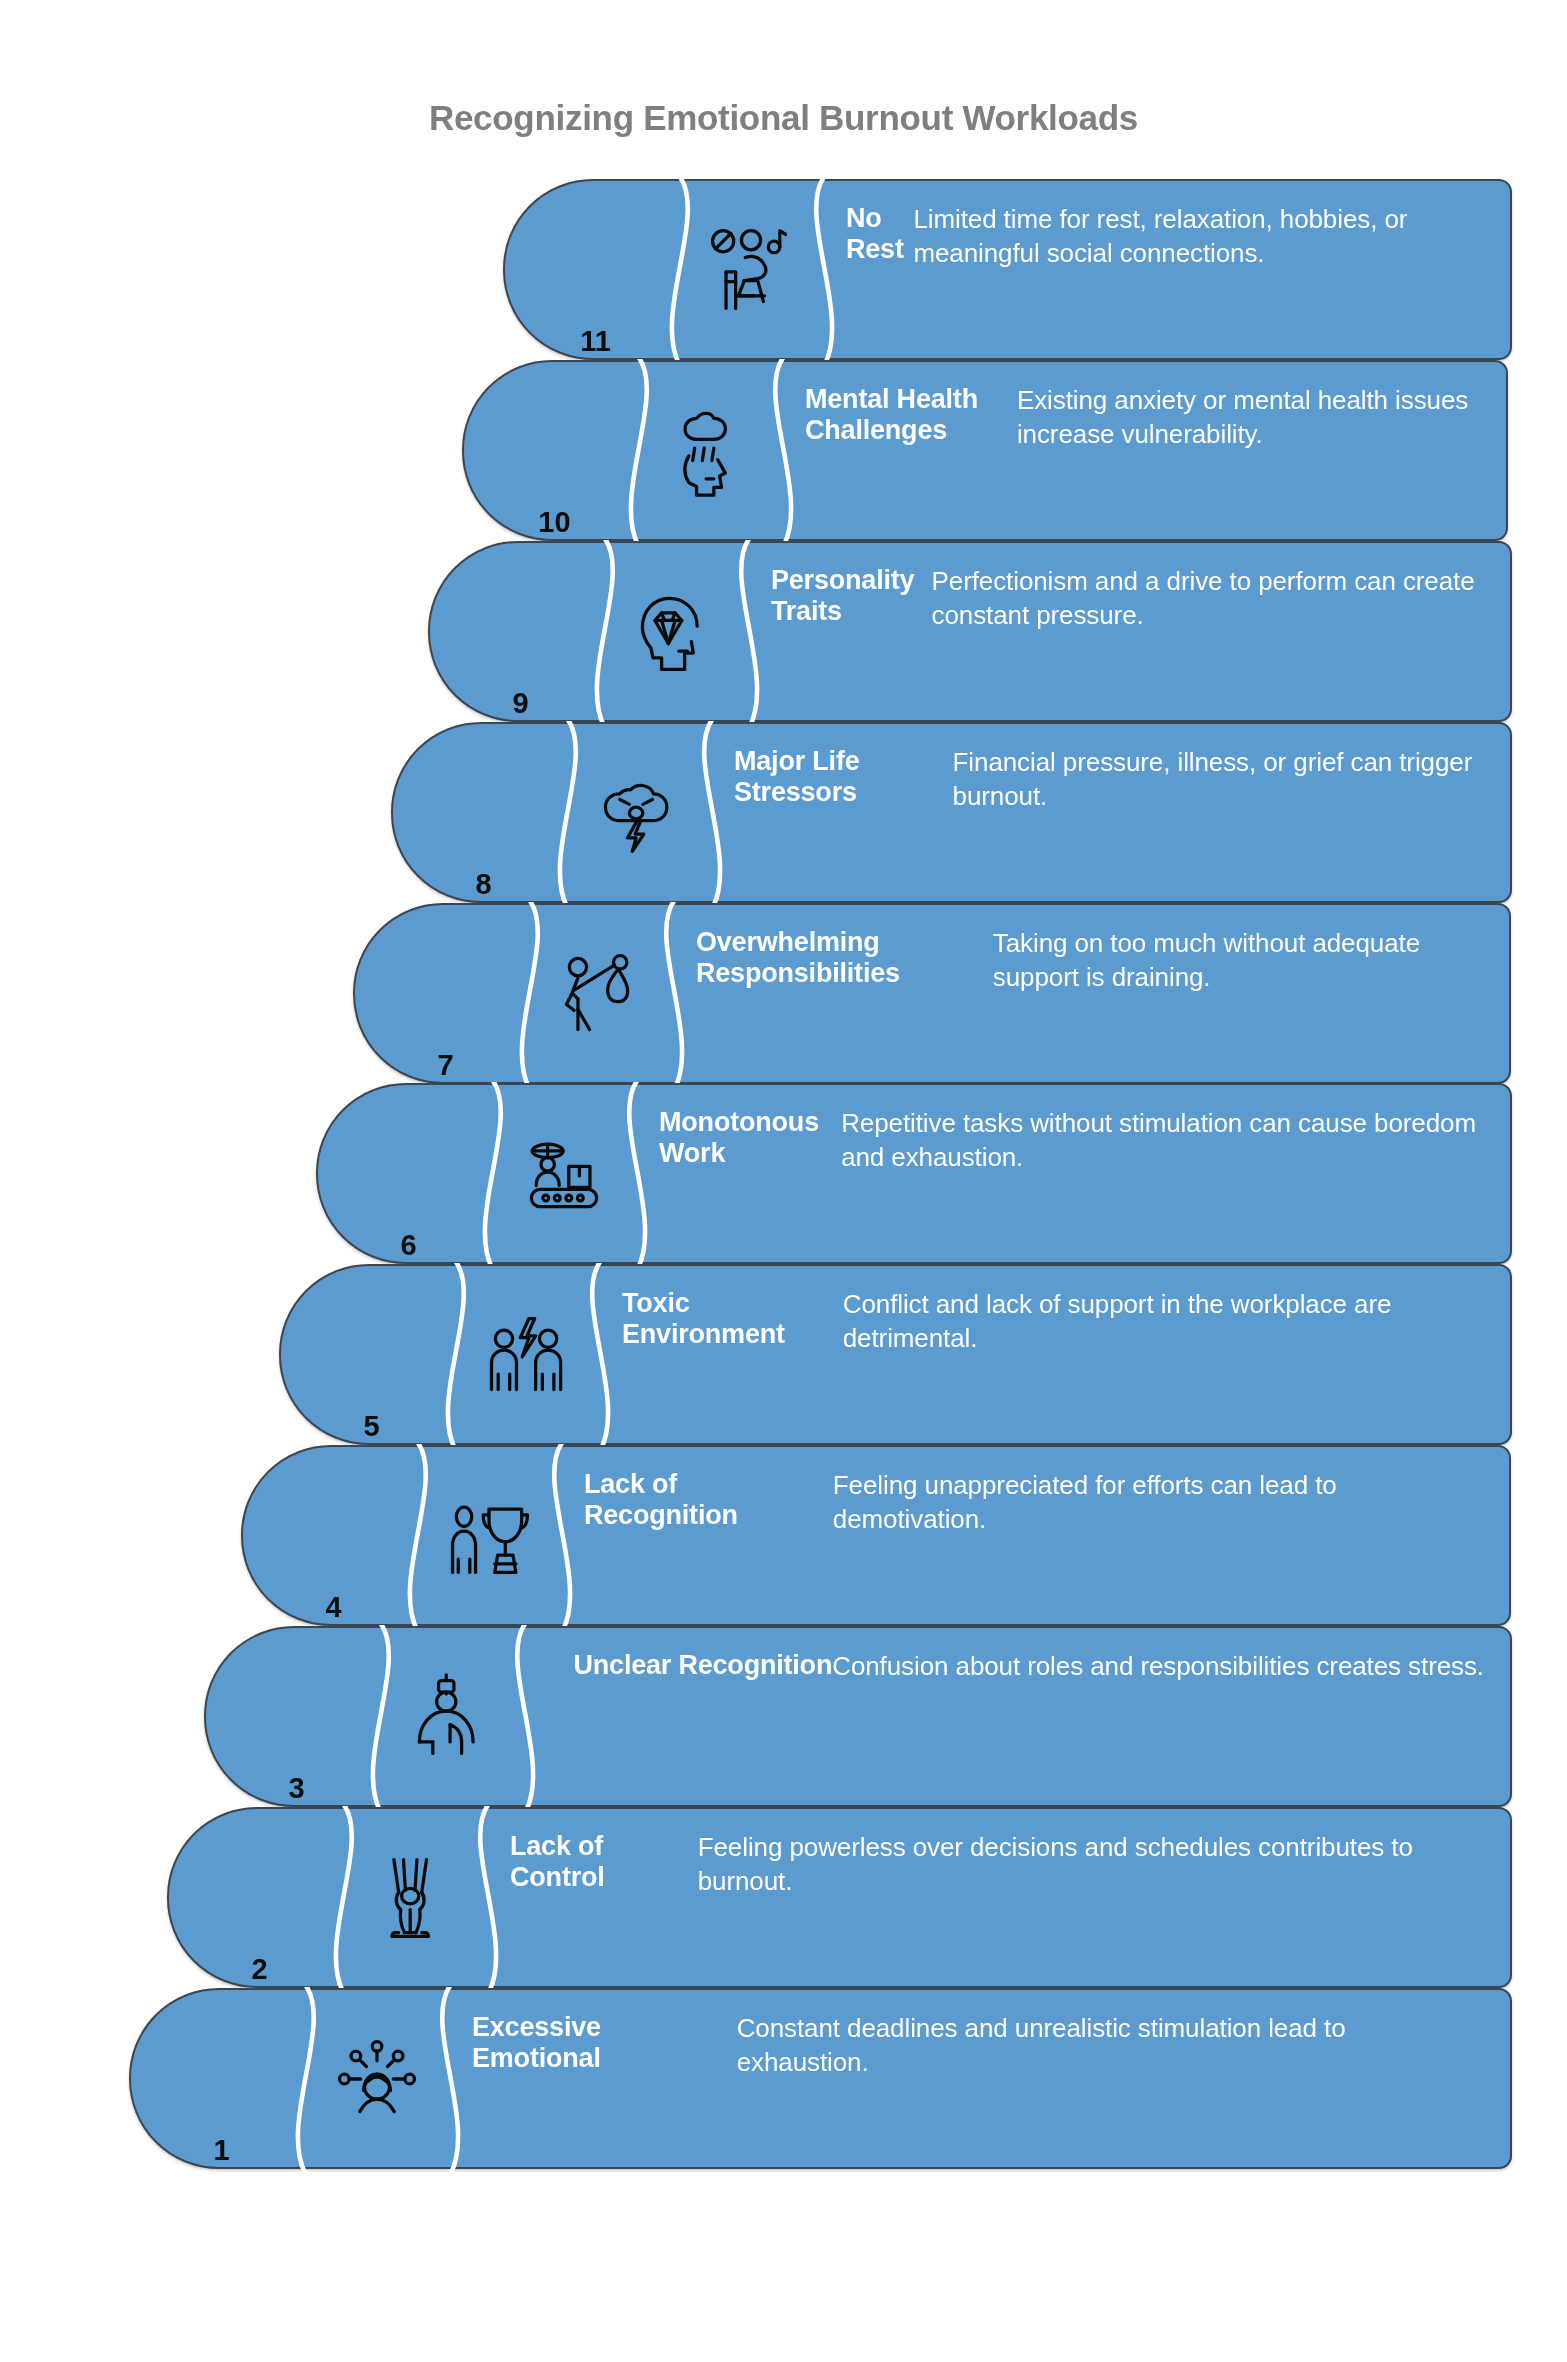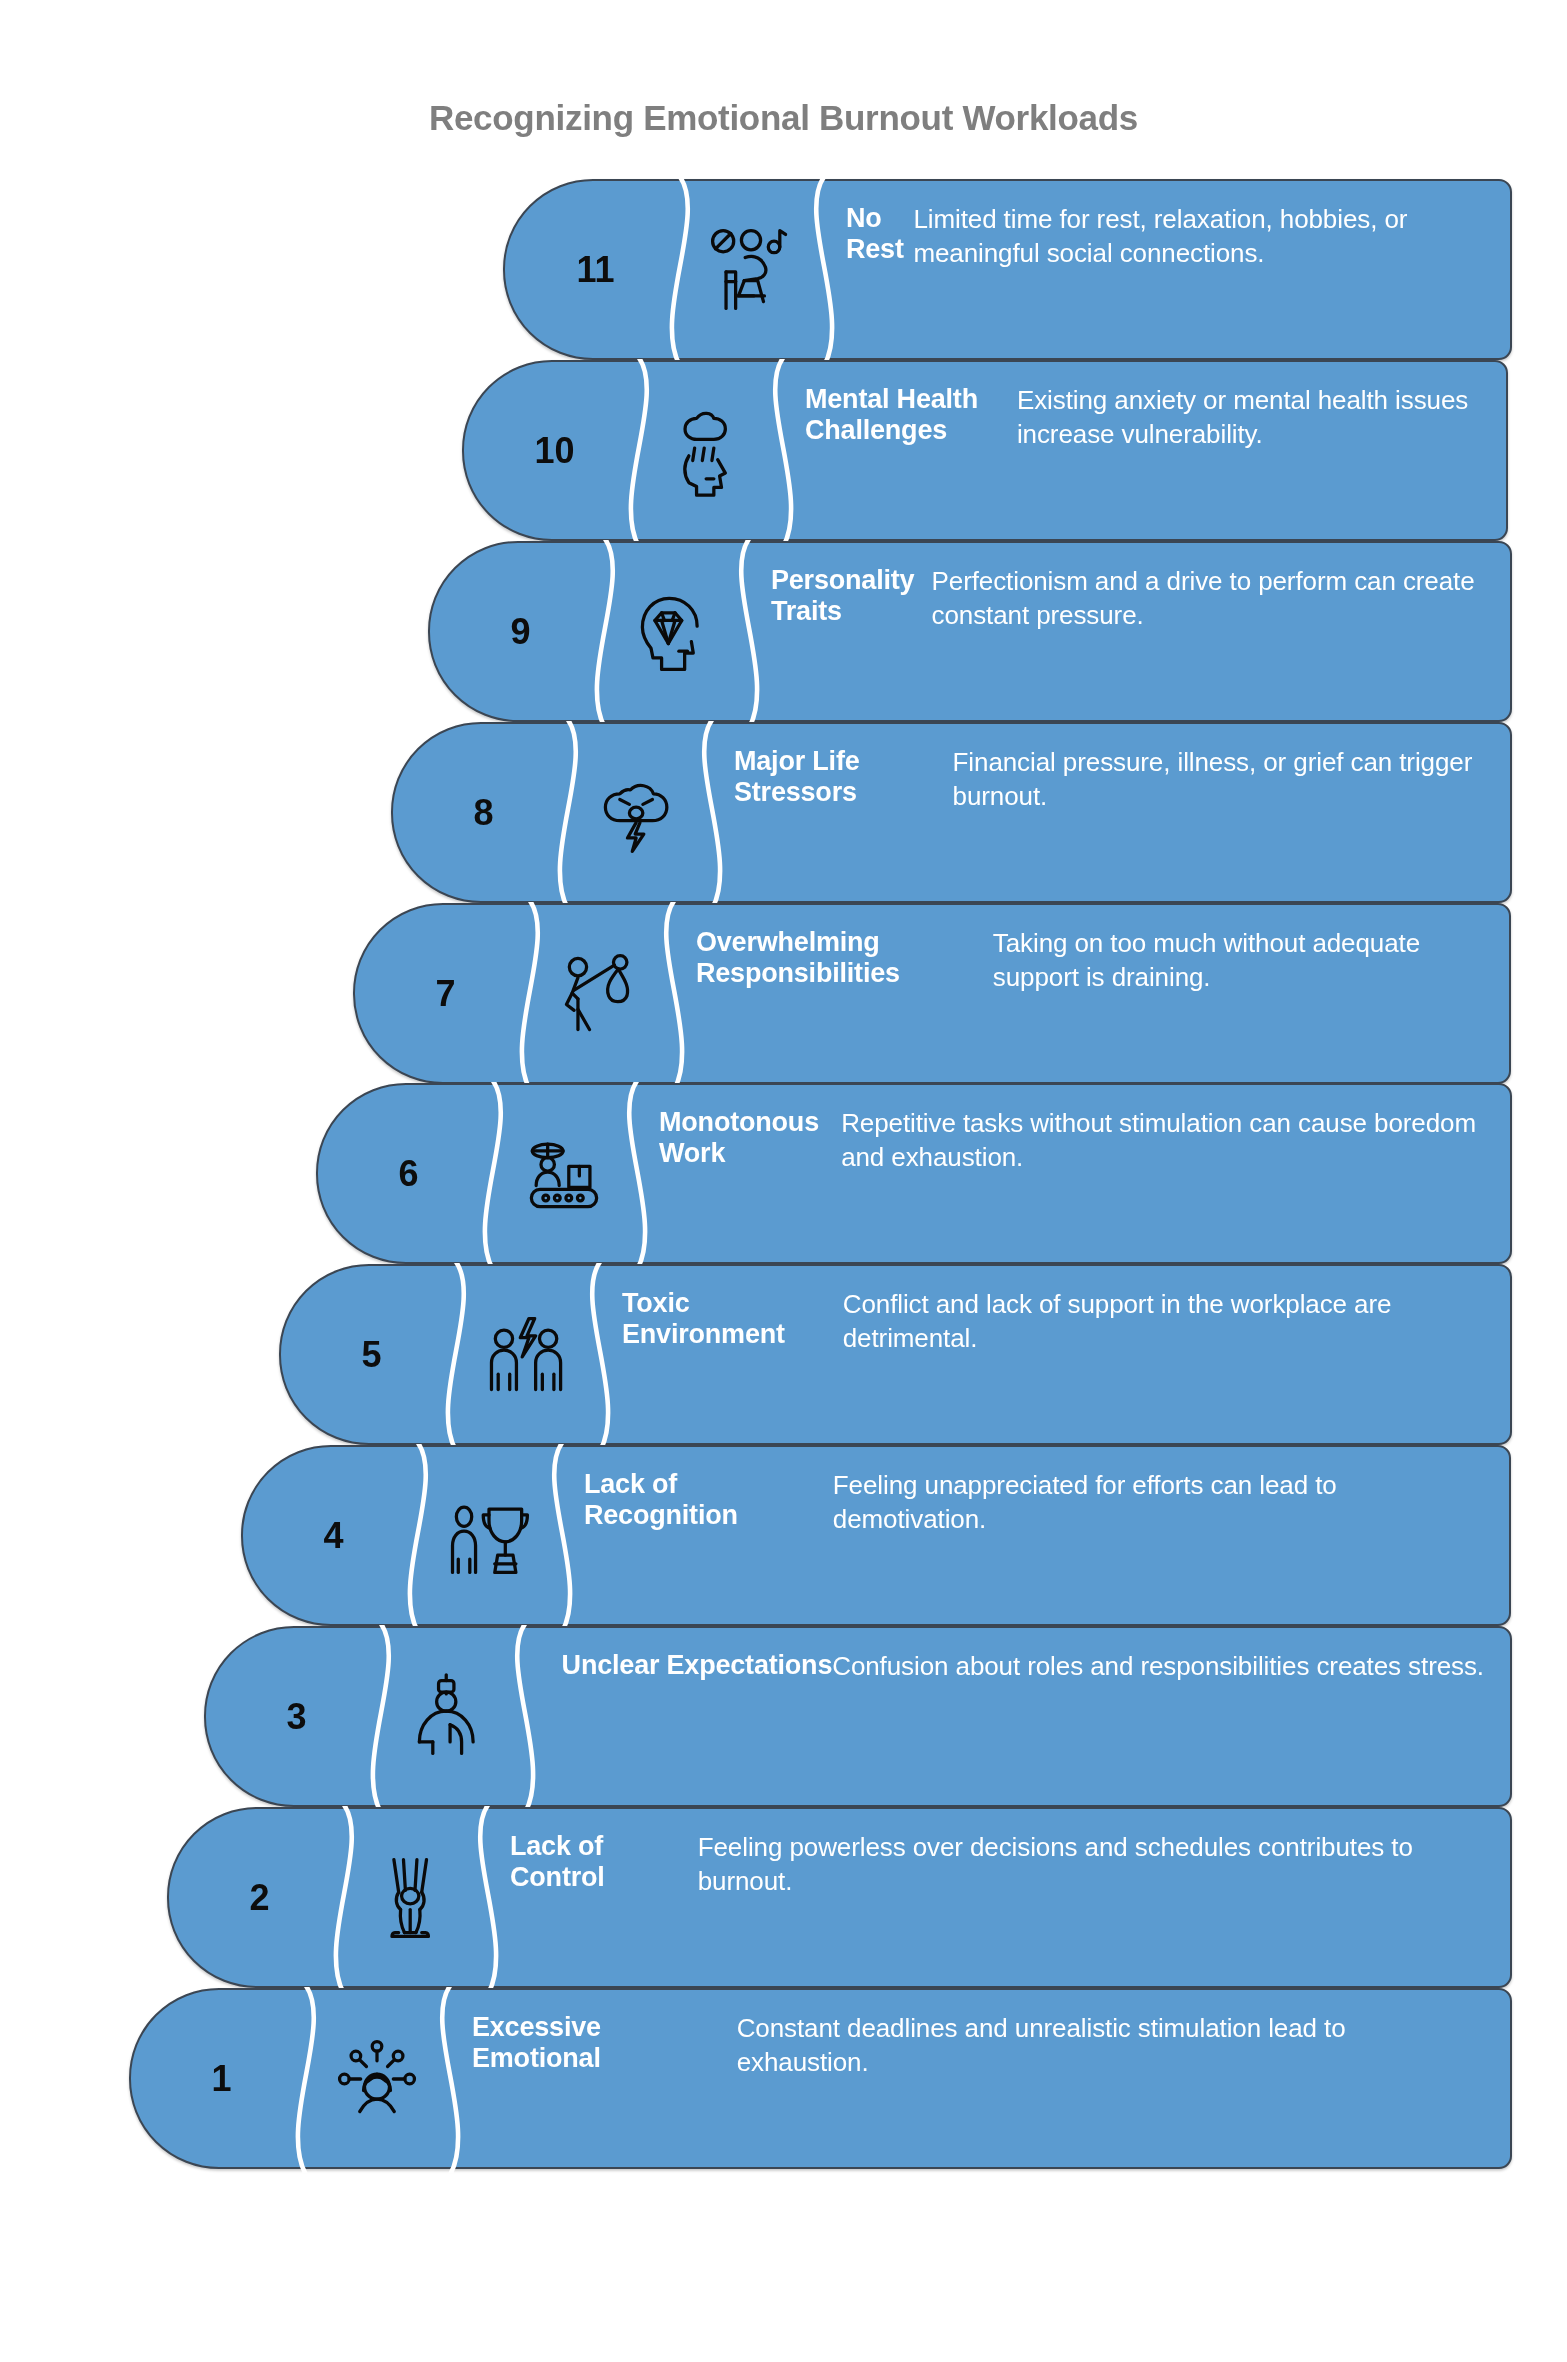--- a/index.html
+++ b/index.html
@@ -36,24 +36,24 @@
     border: 2.8px solid #3b4653;
     border-radius: 90px 13px 13px 90px;
     box-shadow: 0 1.8px 2.8px rgba(0,0,0,0.22);
   }
   
 
   .num-cell {
     width: 181px;
     flex: 0 0 181px;
     display: flex;
-    align-items: center;
+    align-items: flex-end;
     justify-content: center;
     color: #0d0d0d;
-    font-size: 36px;
+    font-size: 29px;
     font-weight: bold;
     position: relative;
     z-index: 2;
   }
 
   .icon-cell {
     width: 129px;
     flex: 0 0 129px;
     display: flex;
     align-items: center;
@@ -363,21 +363,21 @@
             <path d="M30 76v12"></path>
             <path d="M48 58c8 3 12 10 12 18v12"></path>
             <path d="M48 58v18"></path>
           </svg>
         </span>
       </div>
       <svg class="sep" style="left:277px" viewBox="0 0 60 202" width="55" height="186">
         <path d="M46 -2 C 16 40, 76 150, 46 204" stroke="#ffffff" stroke-width="5" fill="none"></path>
       </svg>
       <div class="text-cell">
-        <div class="row-title">Unclear Expectations</div>
+        <div class="row-title">Unclear Recognition</div>
         <div class="row-desc">Confusion about roles and responsibilities creates stress.</div>
       </div>
     </div>
     <div class="row" style="top: 1628px; left: 167px; width: 1345px; z-index: 10;">
       <div class="num-cell">
         <span>2</span>
       </div>
       <svg class="sep" style="left:162px" viewBox="0 0 60 202" width="55" height="186">
         <path d="M14 -2 C 44 40, -16 150, 14 204" stroke="#ffffff" stroke-width="5" fill="none"></path>
       </svg>

